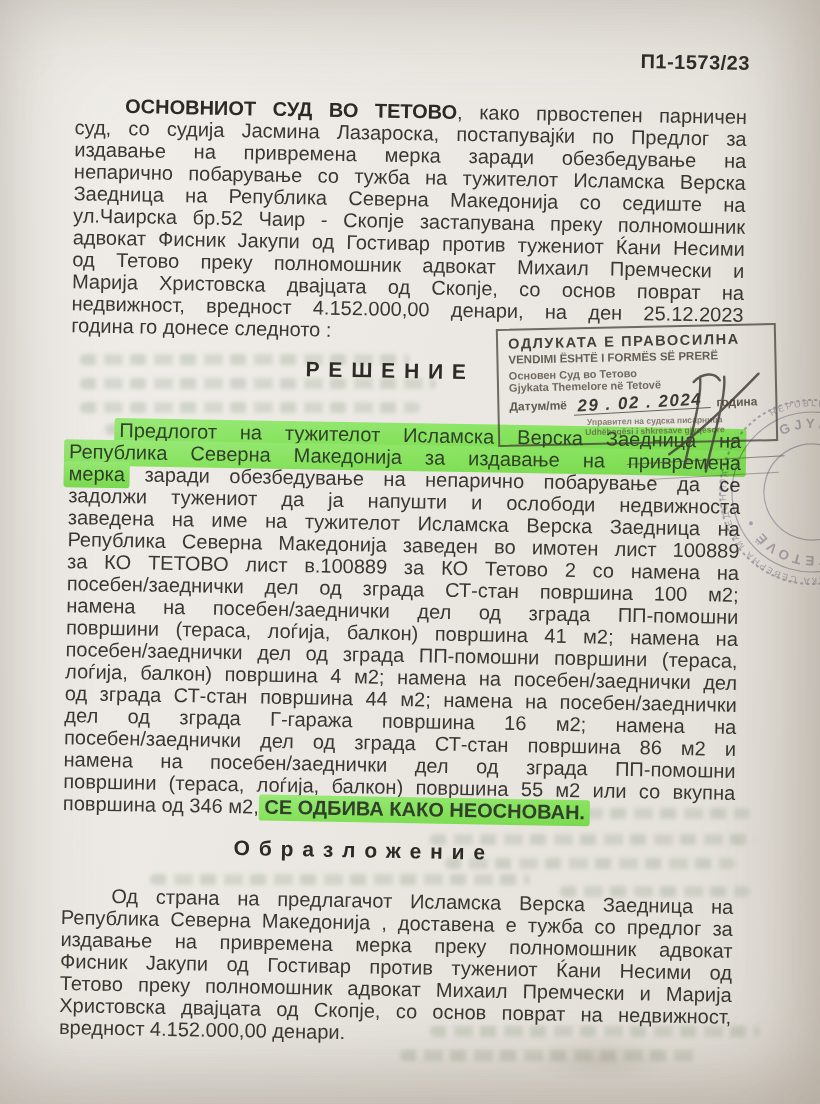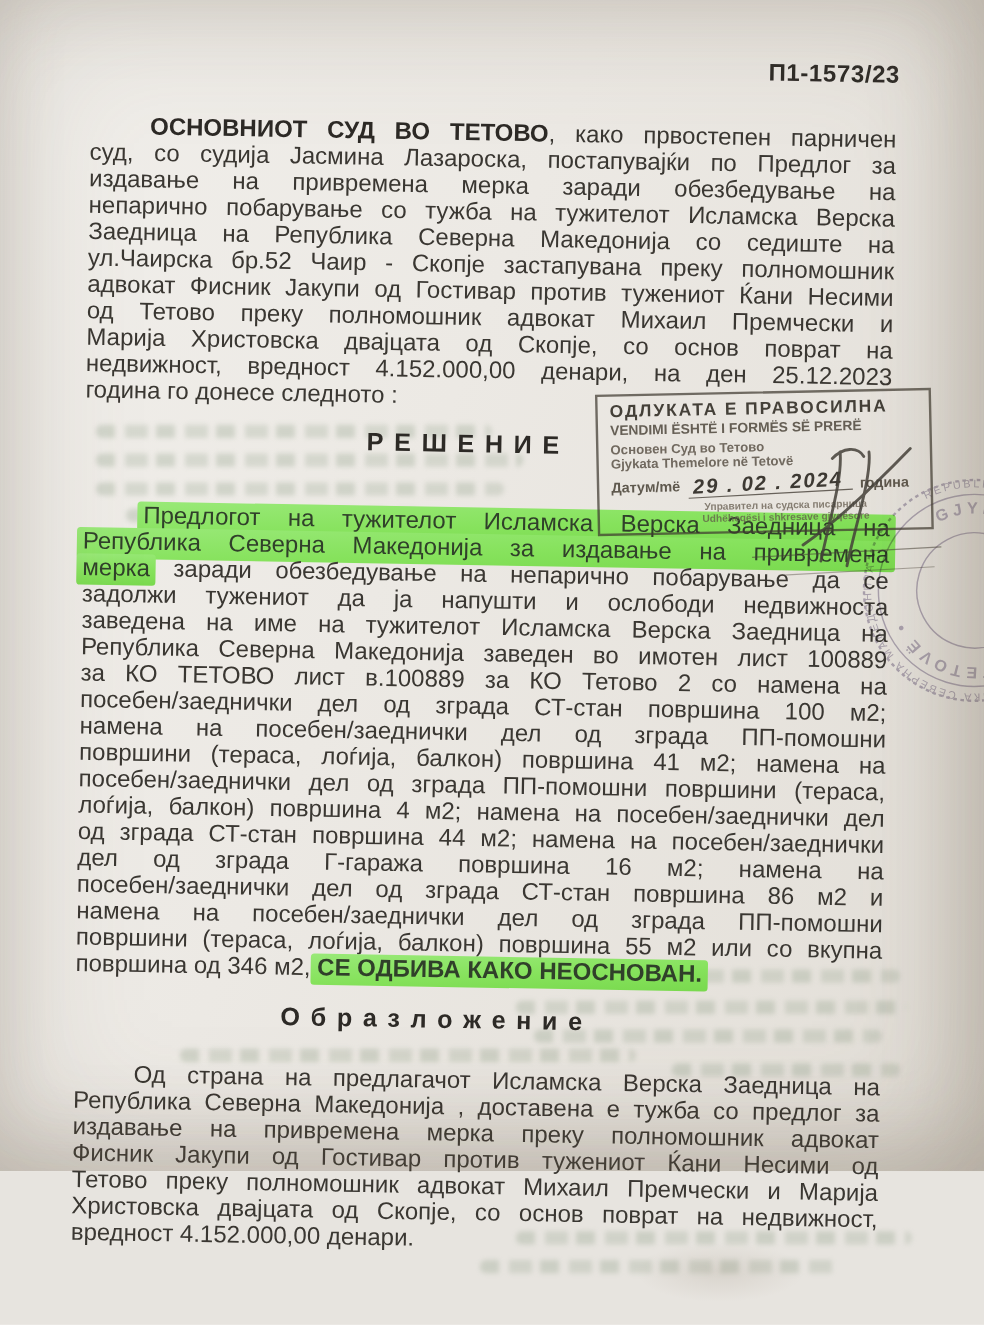--- a/index.html
+++ b/index.html
@@ -3,21 +3,21 @@
 <meta charset="utf-8">
 <title>Scanned court decision</title>
 <style>
   html,body{margin:0;padding:0;}
   body{
     width:820px;height:1104px;overflow:hidden;
     background:#e7e4df;
     font-family:"Liberation Sans","DejaVu Sans",sans-serif;
   }
   .page{
-    position:relative;width:820px;height:976px;
+    position:relative;width:820px;height:1104px;
     background:linear-gradient(112deg,#f1efeb 0%,#ece9e4 42%,#e2ded7 100%);
   }
   .page::after{
     content:"";position:absolute;inset:0;z-index:9;pointer-events:none;
     box-shadow:inset 0 0 120px rgba(108,94,76,.22),
                inset -30px 0 70px rgba(108,94,76,.15),
                inset 0 -35px 60px rgba(108,94,76,.12);
   }
   
   .content{

